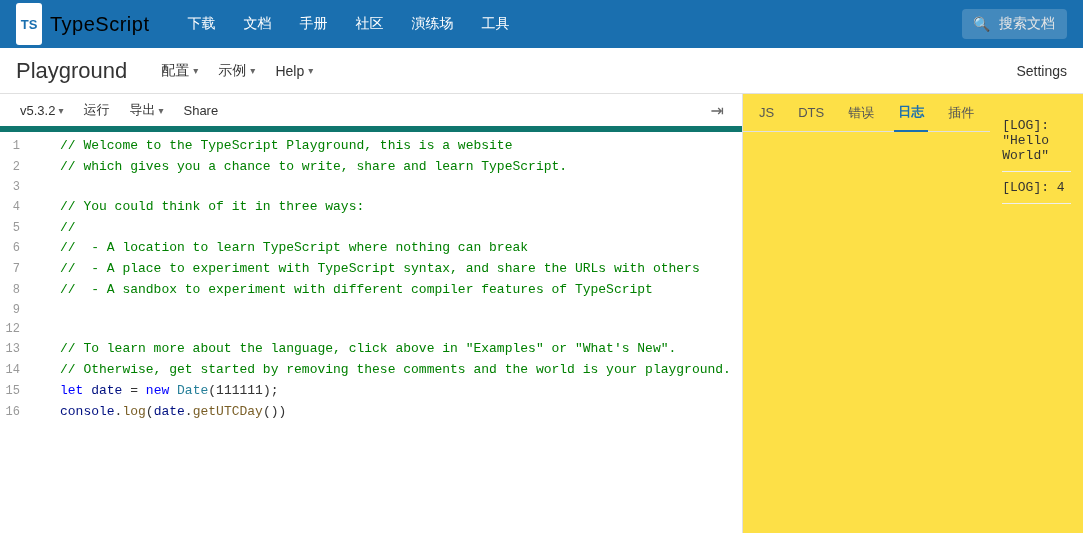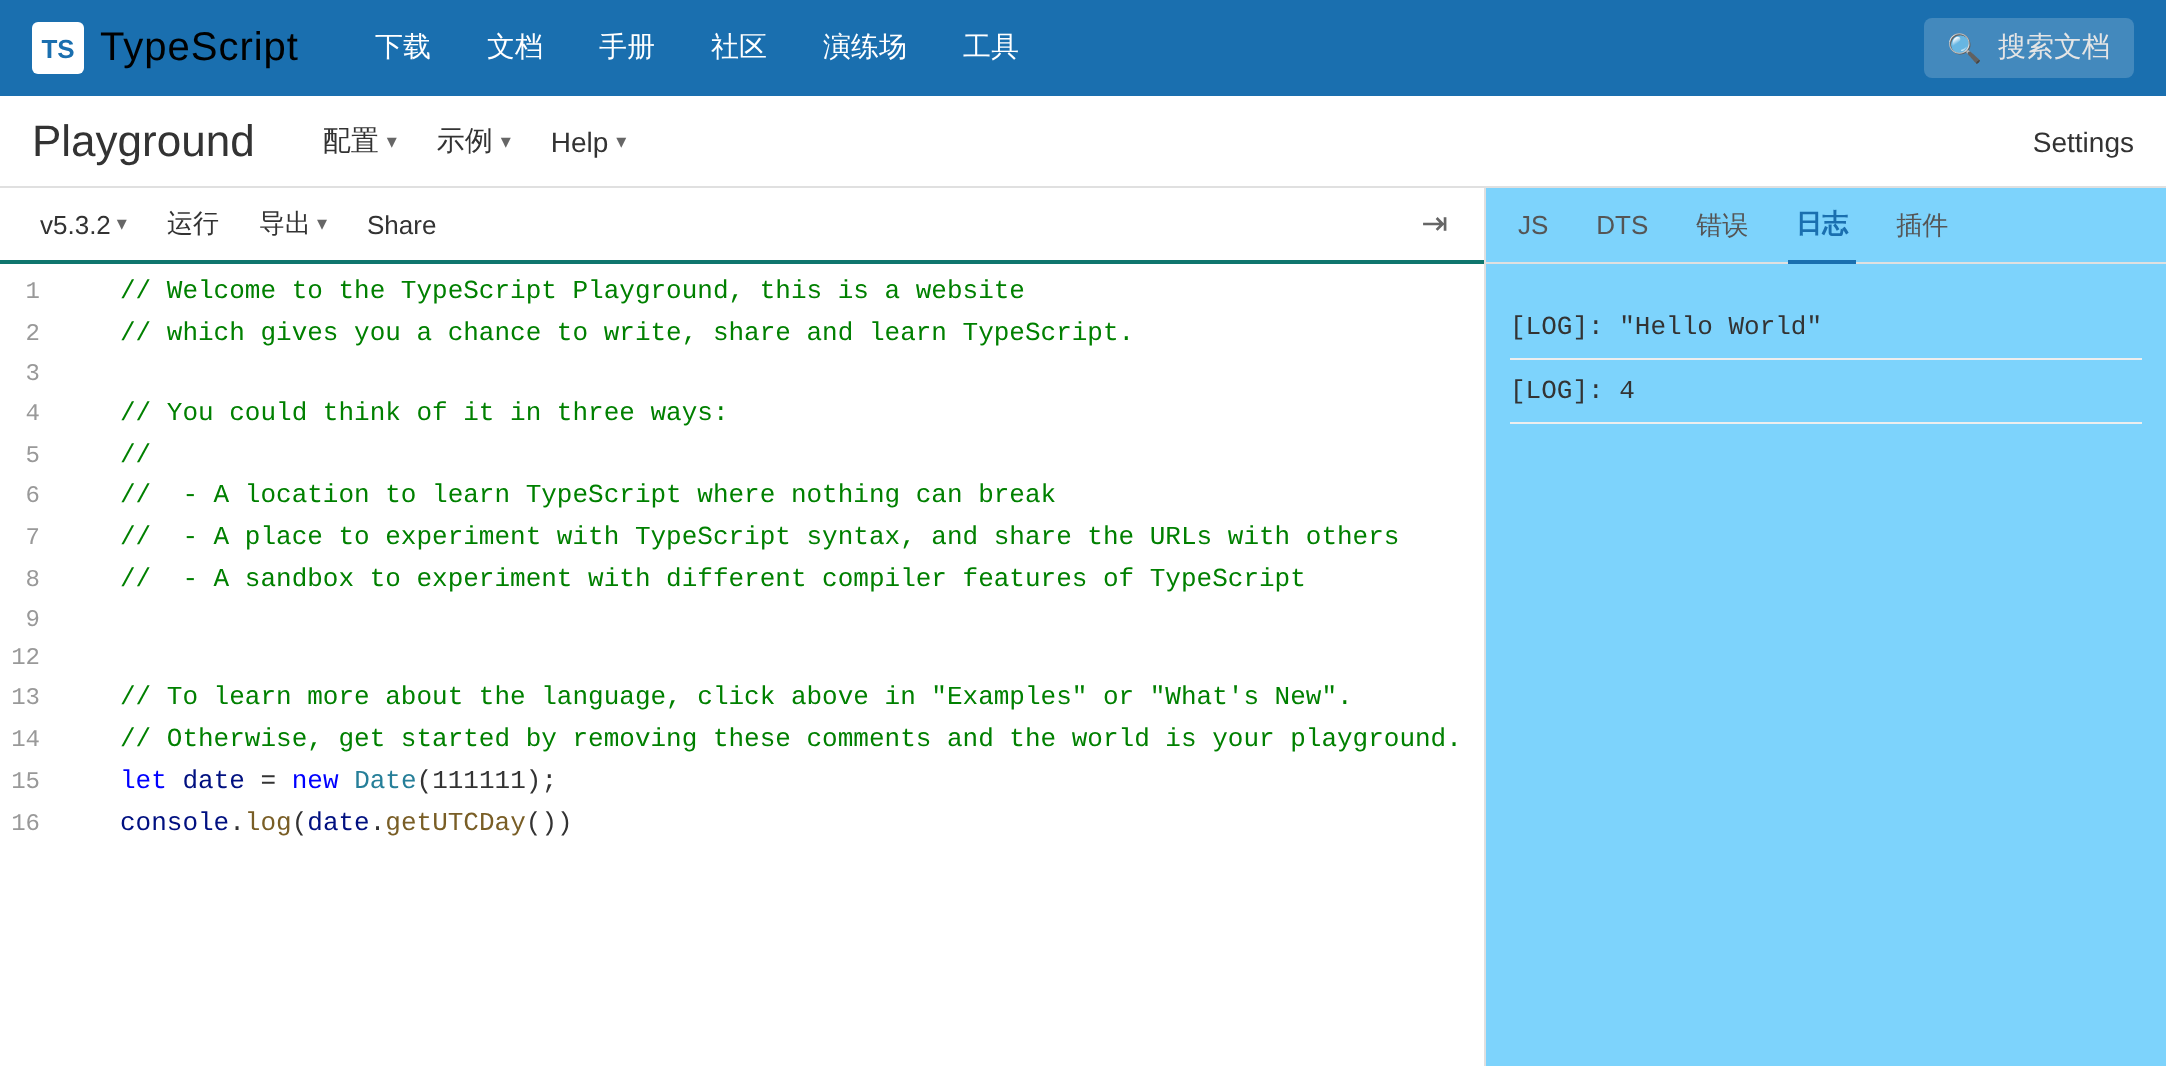--- a/index.html
+++ b/index.html
@@ -19,21 +19,21 @@
       align-items: center;
       gap: 8px;
       margin-right: 24px;
     }
     #ts-badge {
       background: #fff;
       color: #1a6faf;
       font-weight: 700;
       font-size: 13px;
       width: 26px;
-      height: 26px;
+      height: 42px;
       display: flex;
       align-items: center;
       justify-content: center;
       border-radius: 3px;
       flex-shrink: 0;
     }
     #site-title {
       color: #000000;
       font-size: 20px;
       font-weight: 300;
@@ -108,21 +108,21 @@
       border-right: 1px solid #e0e0e0;
     }
 
     
     #editor-toolbar {
       height: 38px;
       display: flex;
       align-items: center;
       padding: 0 12px;
       gap: 4px;
-      border-bottom: 2px solid #0f766e;
+      border-bottom: 6px solid #0f766e;
       background: #fff;
     }
     .toolbar-btn {
       font-size: 13px;
       color: #333;
       cursor: pointer;
       padding: 3px 8px;
       display: flex;
       align-items: center;
       gap: 3px;
@@ -178,22 +178,22 @@
     .c-keyword { color: #0000ff; }
     .c-string { color: #a31515; }
     .c-variable { color: #001080; }
     .c-function { color: #795e26; }
     .c-type { color: #267f99; }
 
     
     #output-panel {
       width: 340px;
       display: flex;
-      flex-direction: column;
-      background: #7dd3fc;
+      flex-direction: row;
+      background: #fde047;
     }
     #output-tabs {
       height: 38px;
       display: flex;
       align-items: center;
       padding: 0 12px;
       border-bottom: 1px solid #e0e0e0;
       gap: 16px;
     }
     .output-tab {

